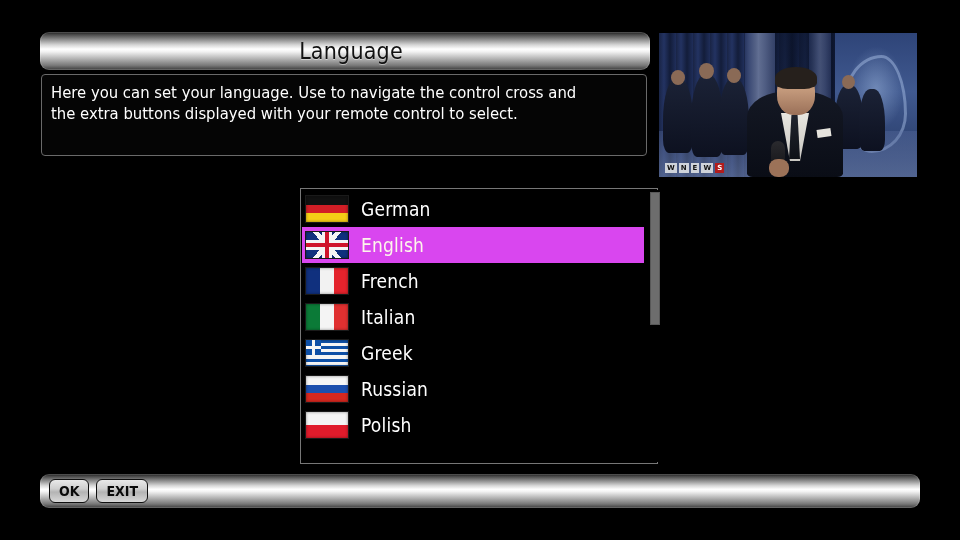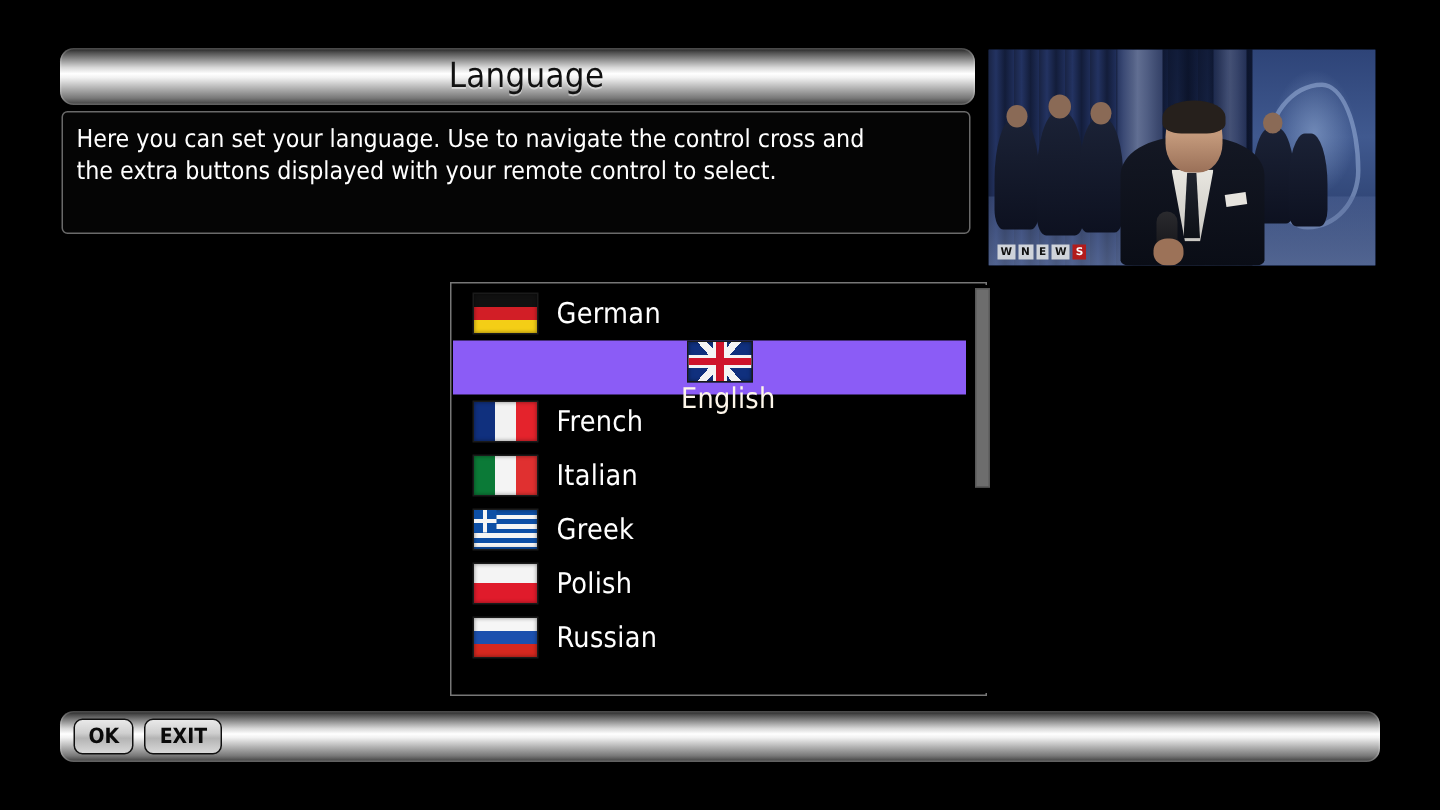--- a/index.html
+++ b/index.html
@@ -216,26 +216,25 @@
     position: absolute;
     left: 1px;
     top: 2px;
     width: 342px;
   }
   .lang-row {
     position: relative;
     height: 36px;
     display: flex;
     align-items: center;
-    padding-left: 13px;
+    padding-left: 3px;
     box-sizing: border-box;
   }
   .lang-row.selected {
-    background: #8b5cf6;
-    flex-direction: column;
+    background: #d946ef;
   }
   .flag {
     width: 44px;
     height: 28px;
     flex: 0 0 auto;
     border: 1px solid #1a1a1a;
     box-sizing: border-box;
     box-shadow: inset 0 0 3px rgba(0,0,0,0.45);
   }
   .lang-label {
@@ -437,27 +436,27 @@
         <span class="flag flag-it"></span>
         <span class="lang-label">Italian</span>
       </div>
 
       <div class="lang-row">
         <span class="flag flag-gr"></span>
         <span class="lang-label">Greek</span>
       </div>
 
       <div class="lang-row">
+        <span class="flag flag-ru"></span>
+        <span class="lang-label">Russian</span>
+      </div>
+
+      <div class="lang-row">
         <span class="flag flag-pl"></span>
         <span class="lang-label">Polish</span>
-      </div>
-
-      <div class="lang-row">
-        <span class="flag flag-ru"></span>
-        <span class="lang-label">Russian</span>
       </div>
 
     </div>
   </div>
 
   <div id="scroll-track">
     <div id="scroll-thumb"></div>
   </div>
 
   <div id="bottom-bar" class="metal-bar"></div>

